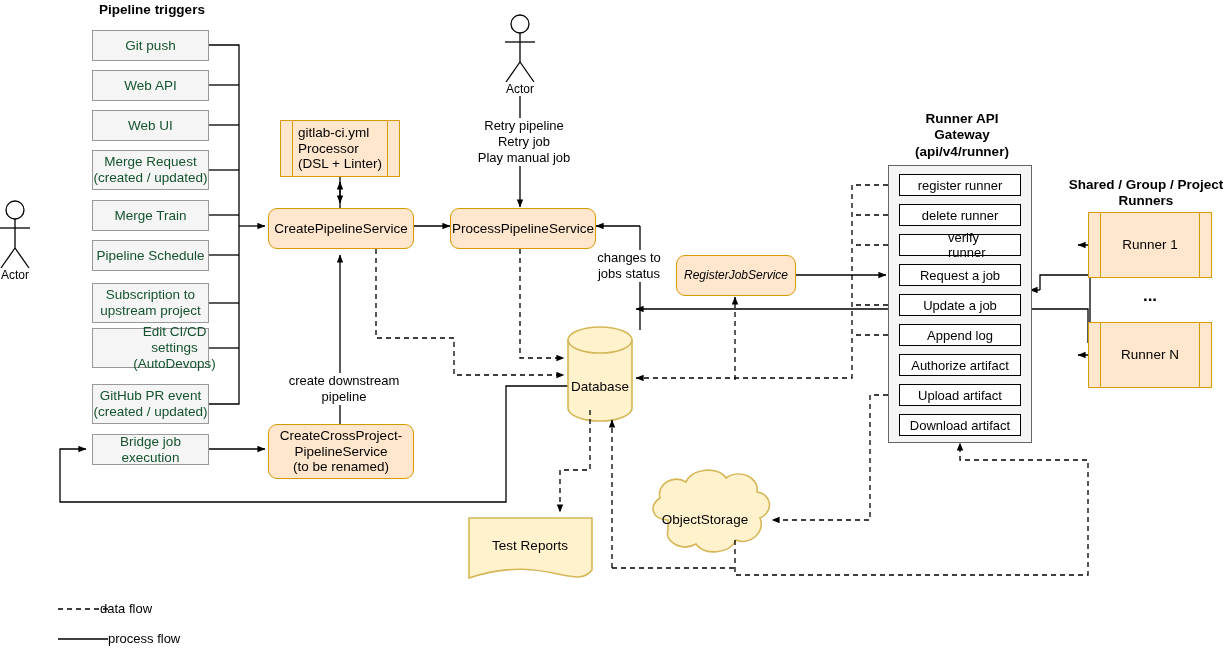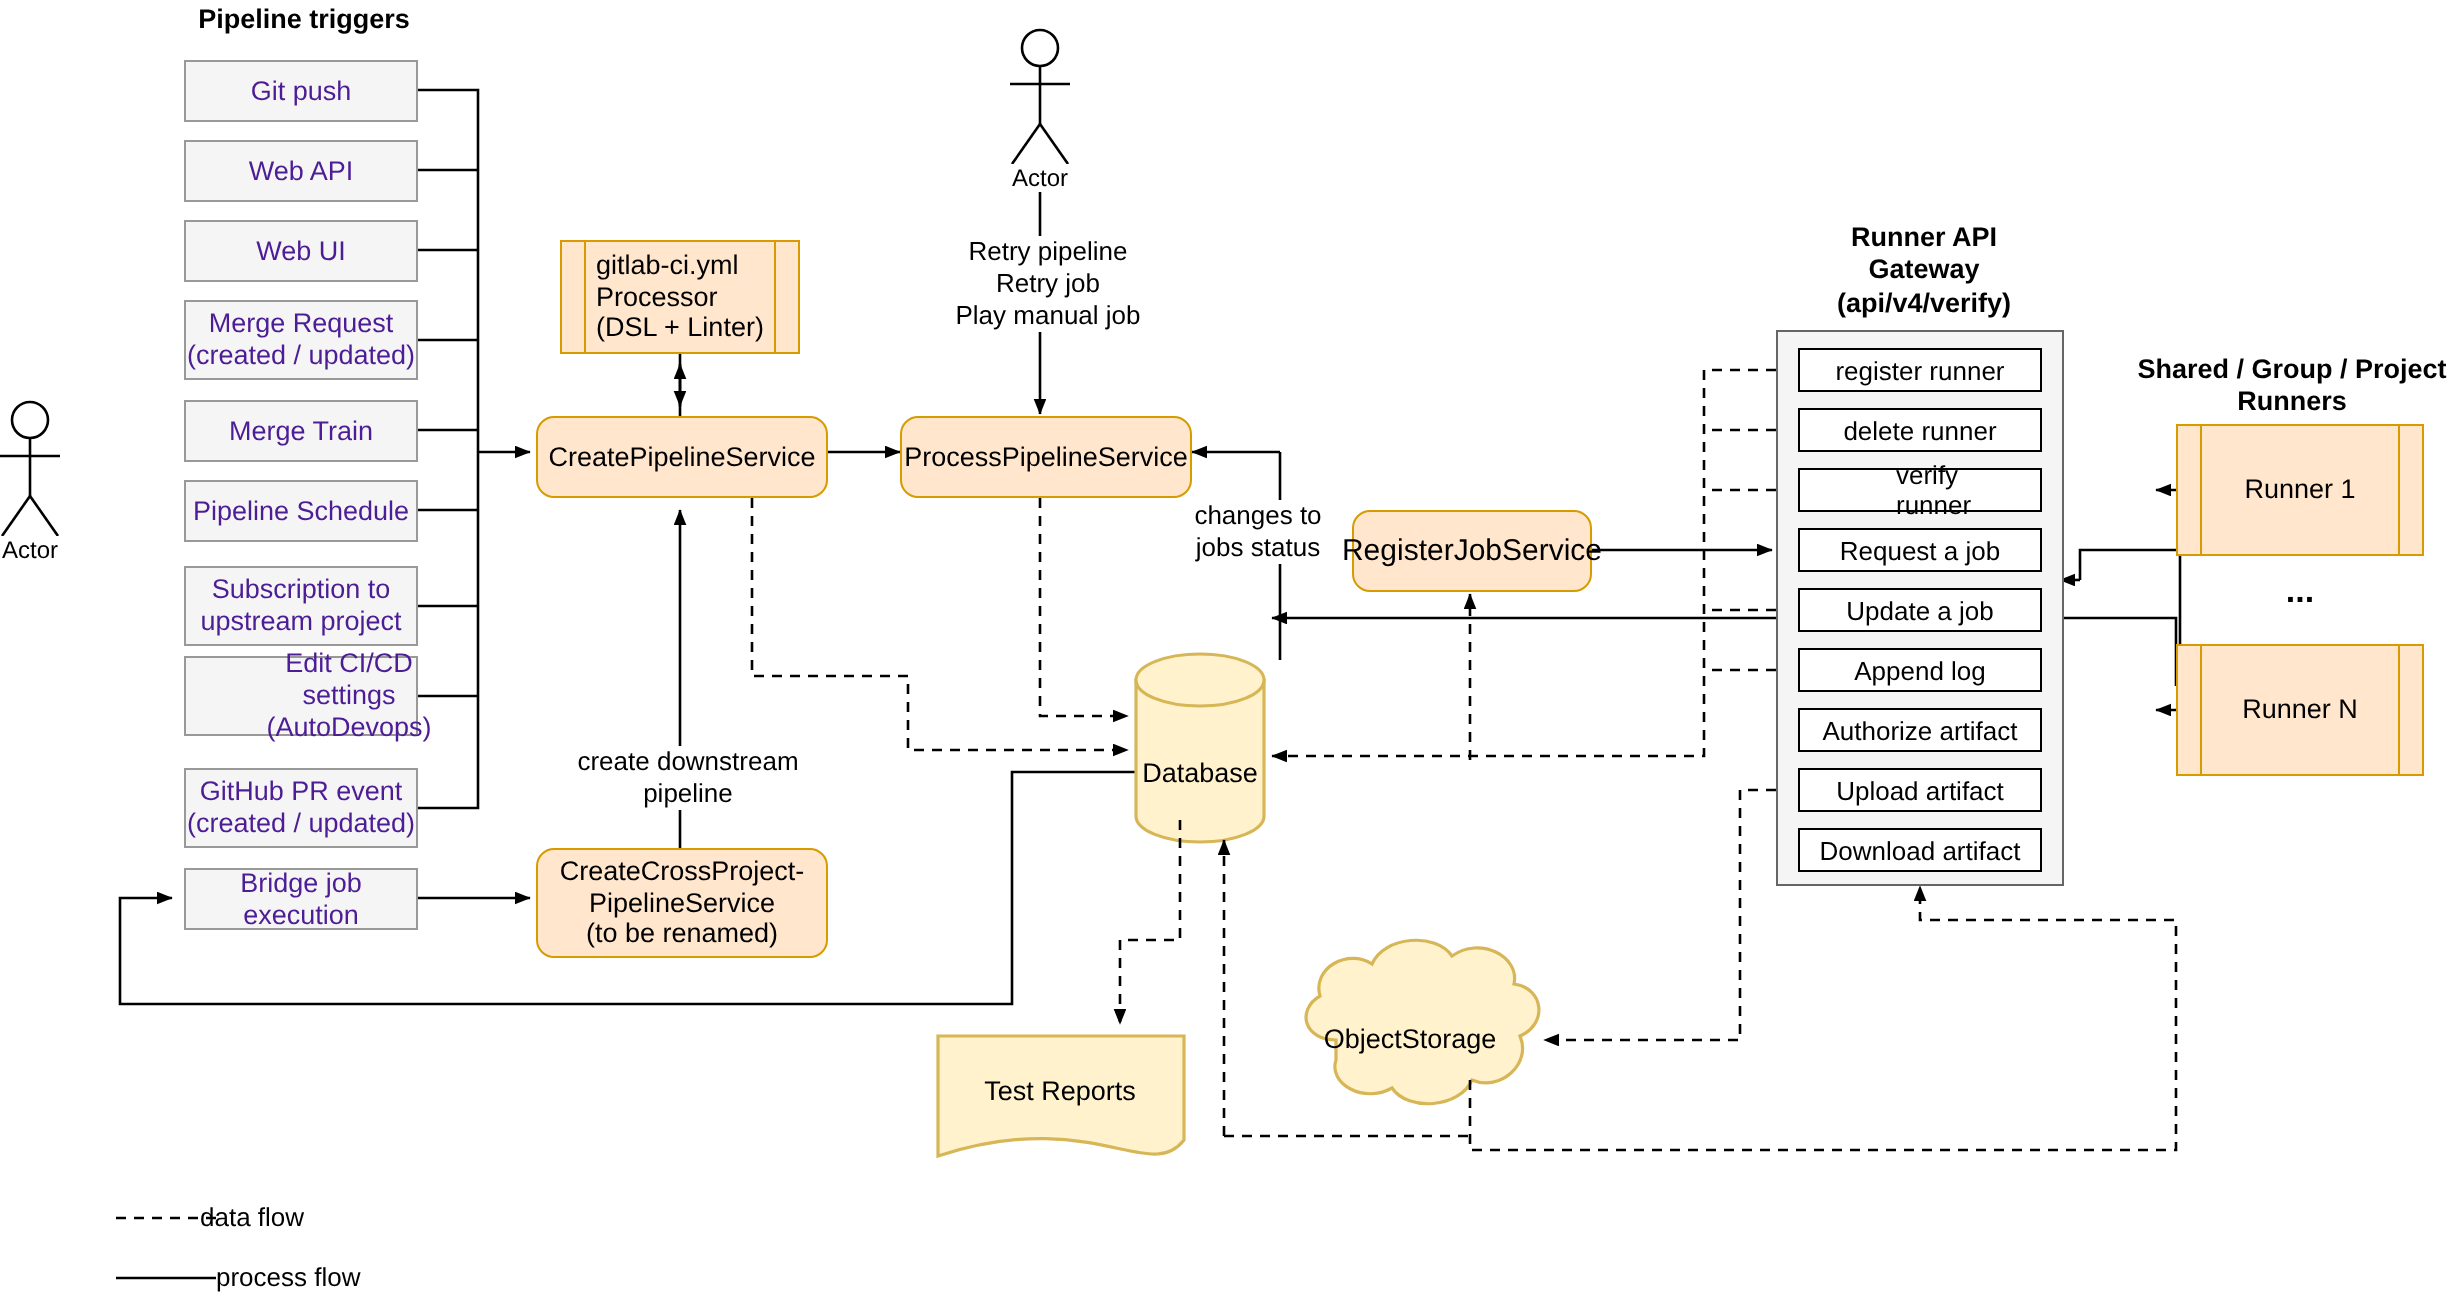--- a/index.html
+++ b/index.html
@@ -30,21 +30,21 @@
     justify-content:center;
     text-align:center;
     line-height:1.18;
     white-space:pre-line;
   }
   
   .trigger{
     background:#f5f5f5;
     border:1px solid #999999;
     font-size:13.5px;
-    color:#4c1d95;
+    color:#14532d;
   }
   
   .service{
     background:#ffe6cc;
     border:1.6px solid #d79b00;
     border-radius:9px;
     font-size:13.5px;
   }
   
   .component{
@@ -246,21 +246,21 @@
         <path d="M612,568 L735,568"></path>
       </g>
 
     </g>
   </svg>
 
   <div class="caption bold" style="left:82px;top:2px;width:140px;">Pipeline triggers</div>
 
   <div class="caption bold" style="left:893px;top:111px;width:138px;">Runner API
 Gateway
-(api/v4/verify)</div>
+(api/v4/runner)</div>
 
   <div class="caption bold" style="left:1068px;top:177px;width:156px;">Shared / Group / Project
 Runners</div>
 
   <div class="actor-label" style="left:-15px;top:268px;">Actor</div>
   <div class="actor-label" style="left:490px;top:82px;">Actor</div>
 
   <div class="node trigger" style="left:92px;top:30px;width:117px;height:31px;">Git push</div>
   <div class="node trigger" style="left:92px;top:70px;width:117px;height:31px;">Web API</div>
   <div class="node trigger" style="left:92px;top:110px;width:117px;height:31px;">Web UI</div>
@@ -281,21 +281,21 @@
     <span class="bar-r"></span>
     <span class="inner">gitlab-ci.yml
 Processor
 (DSL + Linter)</span>
   </div>
 
   <div class="node service" style="left:268px;top:208px;width:146px;height:41px;">CreatePipelineService</div>
 
   <div class="node service" style="left:450px;top:208px;width:146px;height:41px;">ProcessPipelineService</div>
 
-  <div class="node service" style="left:676px;top:255px;width:120px;height:41px;font-size:15px;">RegisterJobService</div>
+  <div class="node service" style="left:676px;top:255px;width:120px;height:41px;font-size:12px;font-style:italic;">RegisterJobService</div>
 
   <div class="node service" style="left:268px;top:424px;width:146px;height:55px;">CreateCrossProject-
 PipelineService
 (to be renamed)</div>
 
   <div class="edge-label" style="left:462px;top:118px;width:120px;">Retry pipeline
 Retry job
 Play manual job</div>
 
   <div class="edge-label" style="left:588px;top:250px;width:78px;">changes to

